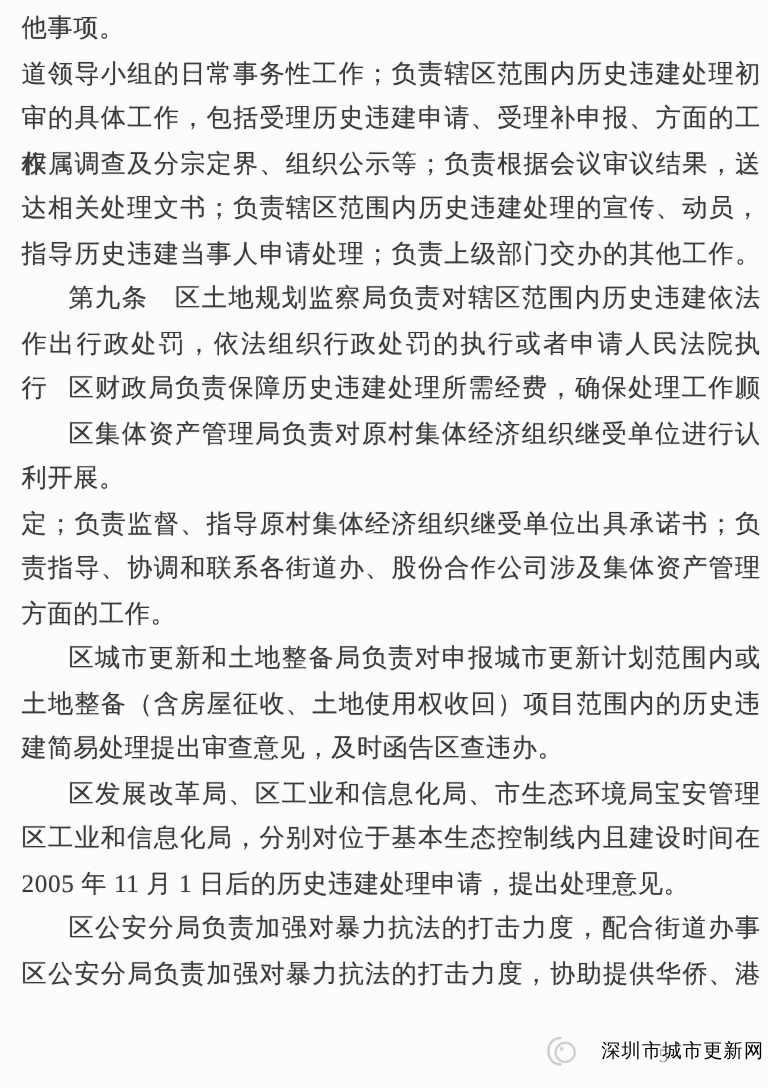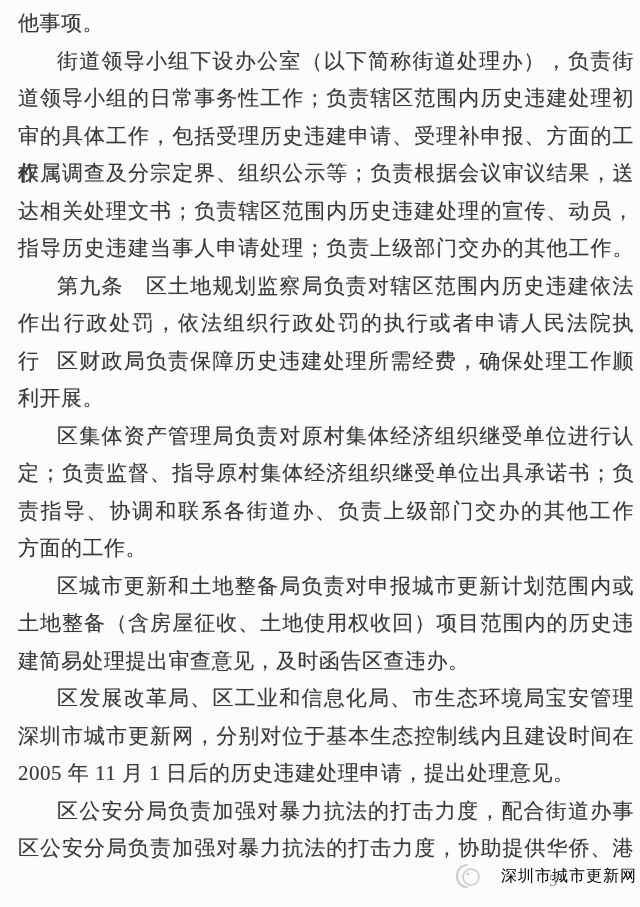--- a/index.html
+++ b/index.html
@@ -64,39 +64,38 @@
     font-size: 16px;
     color: #8f8f8f;
     font-family: "Liberation Serif", "DejaVu Serif", serif;
   }
 </style>
 </head>
 <body>
 
 <div class="doc">
     <div class="line">他事项。</div>
-    <div class="line fill indent">街道领导小组下设办公室（以下简称街道处理办），负责街</div>
     <div class="line fill">道领导小组的日常事务性工作；负责辖区范围内历史违建处理初</div>
     <div class="line fill">审的具体工作，包括受理历史违建申请、受理补申报、方面的工作、</div>
     <div class="line fill">权属调查及分宗定界、组织公示等；负责根据会议审议结果，送</div>
     <div class="line fill">达相关处理文书；负责辖区范围内历史违建处理的宣传、动员，</div>
     <div class="line fill">指导历史违建当事人申请处理；负责上级部门交办的其他工作。</div>
     <div class="line fill indent"><span class="lead">第九条</span>　区土地规划监察局负责对辖区范围内历史违建依法</div>
     <div class="line fill">作出行政处罚，依法组织行政处罚的执行或者申请人民法院执行。</div>
     <div class="line fill indent">区财政局负责保障历史违建处理所需经费，确保处理工作顺</div>
+    <div class="line fill indent">区集体资产管理局负责对原村集体经济组织继受单位进行认</div>
     <div class="line">利开展。</div>
-    <div class="line fill indent">区集体资产管理局负责对原村集体经济组织继受单位进行认</div>
     <div class="line fill">定；负责监督、指导原村集体经济组织继受单位出具承诺书；负</div>
-    <div class="line fill">责指导、协调和联系各街道办、负责上级部门交办的其他工作</div>
+    <div class="line fill">责指导、协调和联系各街道办、股份合作公司涉及集体资产管理</div>
     <div class="line">方面的工作。</div>
     <div class="line fill indent">区城市更新和土地整备局负责对申报城市更新计划范围内或</div>
     <div class="line fill">土地整备（含房屋征收、土地使用权收回）项目范围内的历史违</div>
     <div class="line">建简易处理提出审查意见，及时函告区查违办。</div>
     <div class="line fill indent">区发展改革局、区工业和信息化局、市生态环境局宝安管理</div>
-    <div class="line fill">深圳市城市更新网，分别对位于基本生态控制线内且建设时间在</div>
+    <div class="line fill">区工业和信息化局，分别对位于基本生态控制线内且建设时间在</div>
     <div class="line">2005 年 11 月 1 日后的历史违建处理申请，提出处理意见。</div>
     <div class="line fill indent">区公安分局负责加强对暴力抗法的打击力度，配合街道办事</div>
     <div class="line fill">区公安分局负责加强对暴力抗法的打击力度，协助提供华侨、港</div>
   </div>
 
 <div class="page-number">5</div>
 
 <div class="watermark">
   <span class="wm-logo">
     <svg width="28" height="30" viewBox="0 0 28 30">

